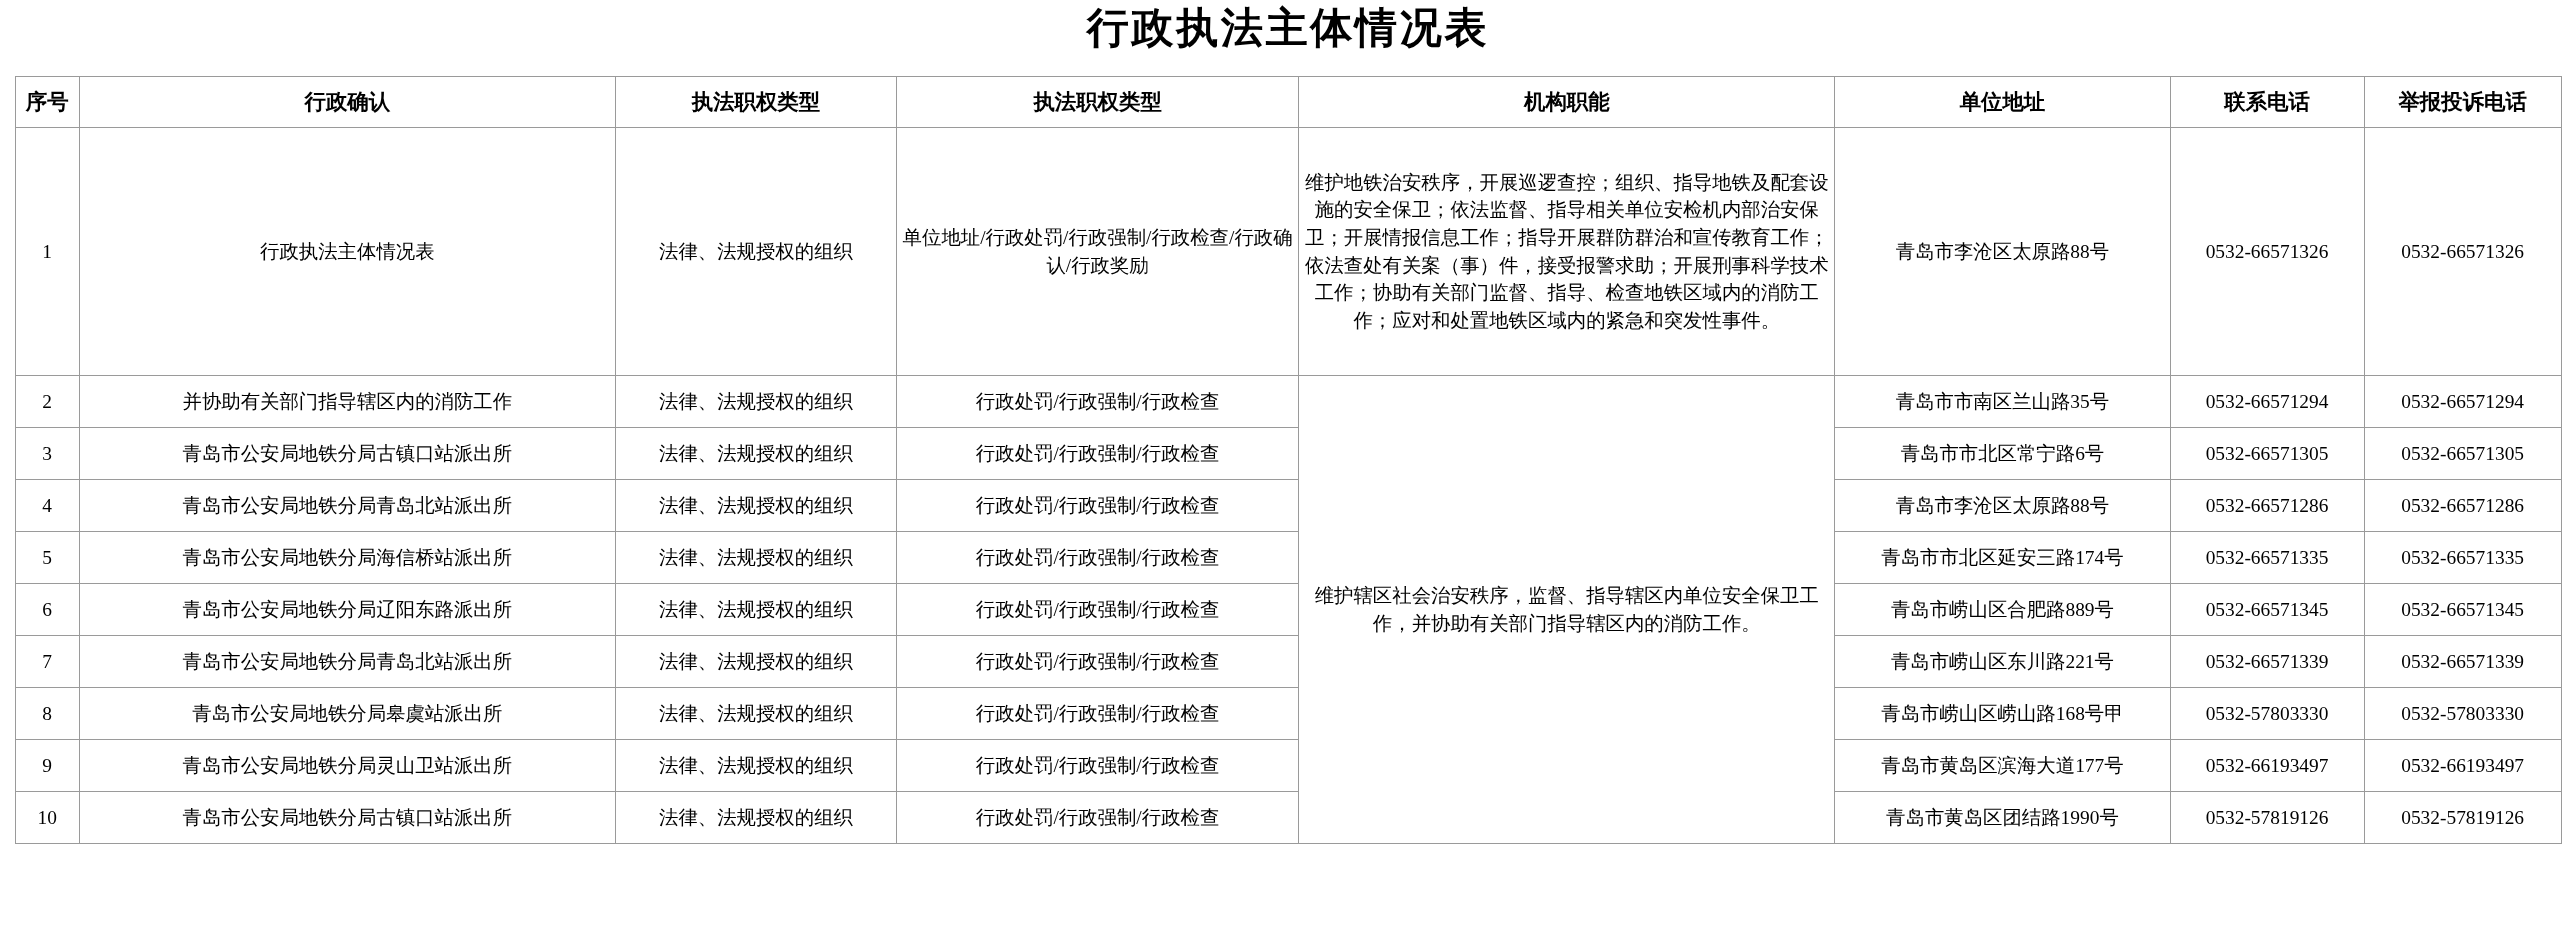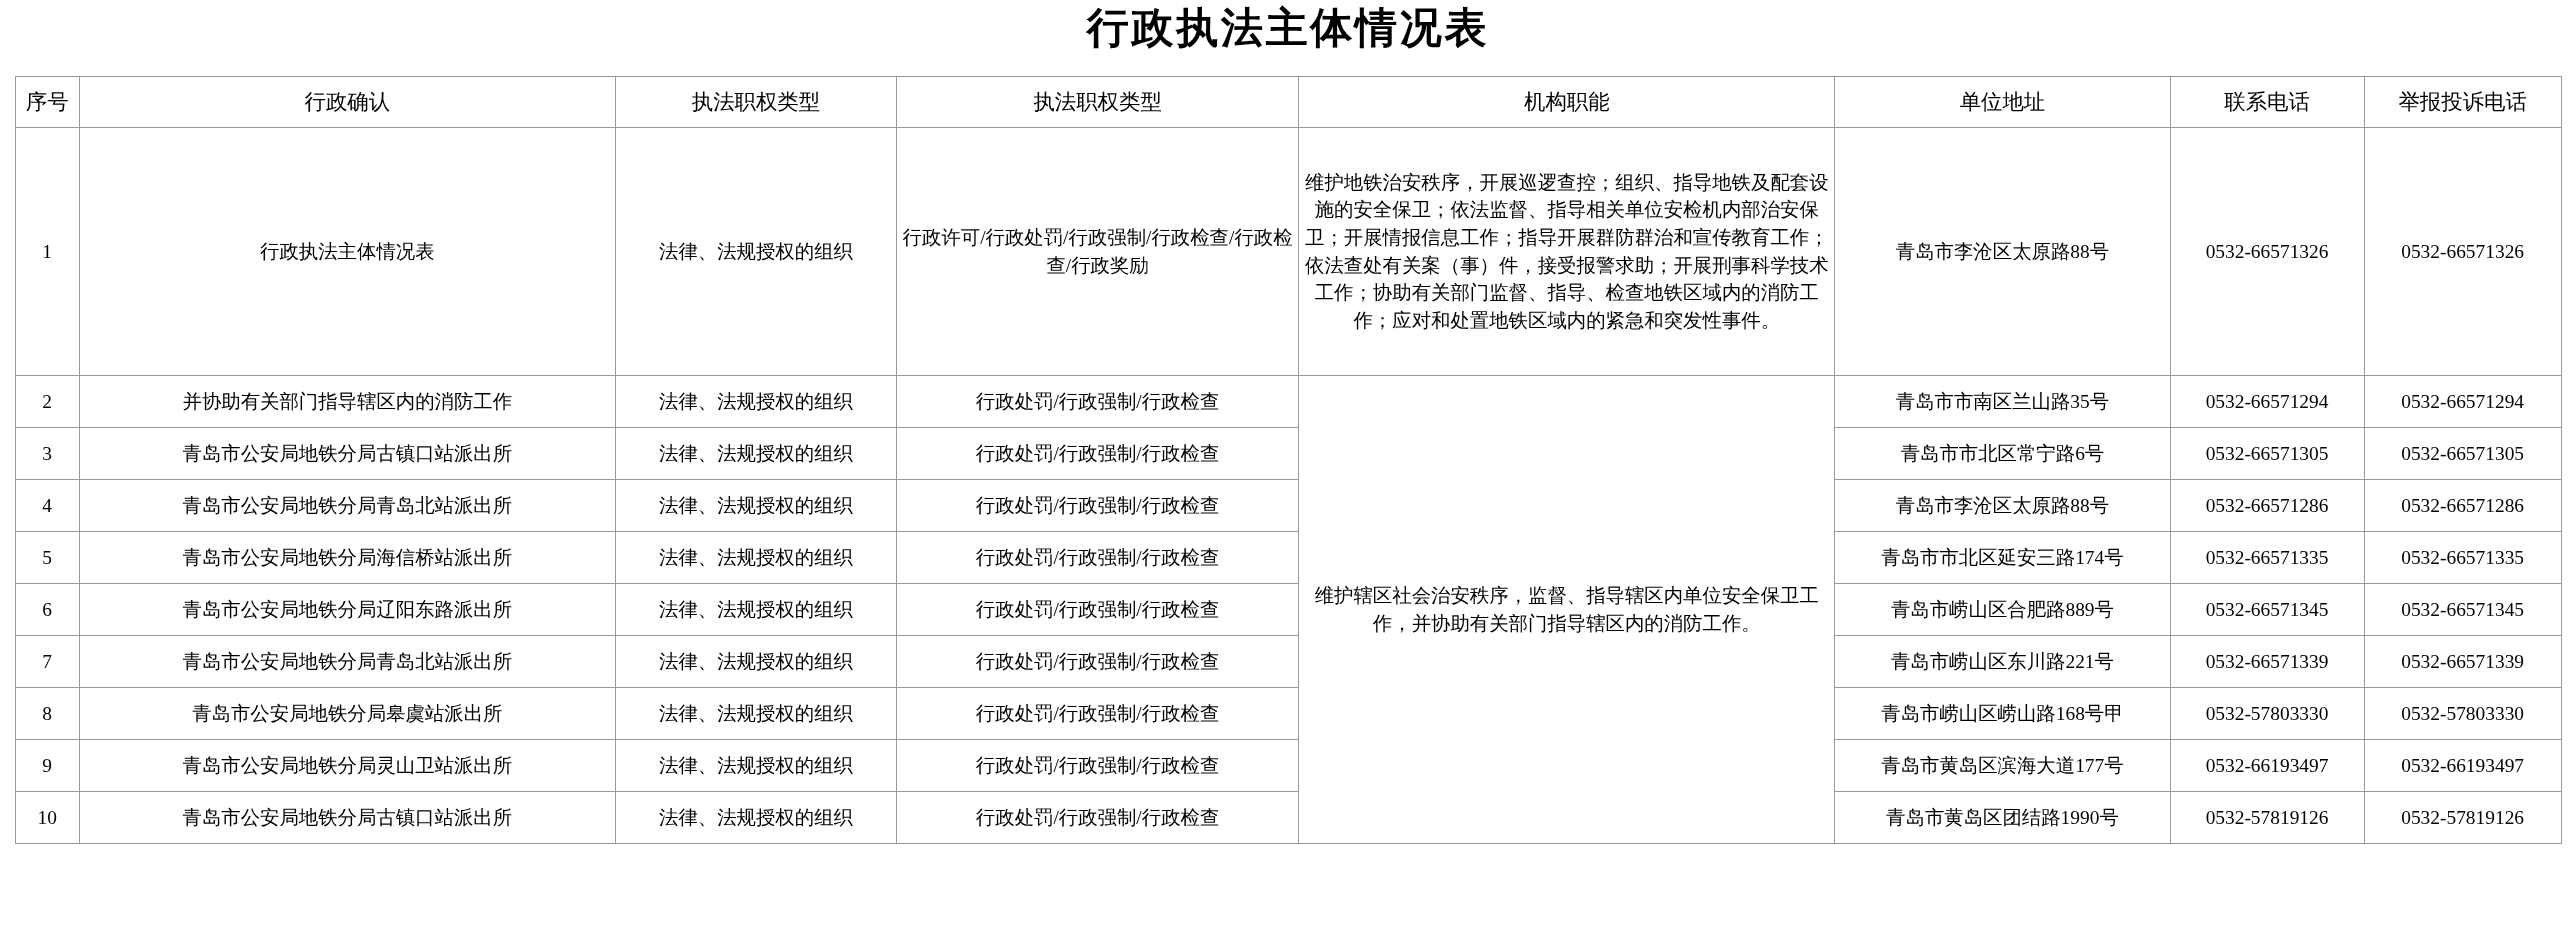--- a/index.html
+++ b/index.html
@@ -33,21 +33,21 @@
   table.main th, table.main td {
     border: 0.7px solid #9a9a9a;
     padding: 4px 5.4px;
     font-size: 19.4px;
     line-height: 1.42;
     vertical-align: middle;
     text-align: center;
     word-break: break-all;
   }
   table.main th {
-    font-weight: normal;
+    font-weight: bold;
     font-size: 21.4px;
     height: 42px;
     margin-top: 12px;
   }
   td.fn {
     text-align: left;
     vertical-align: middle;
     line-height: 1.5;
     padding: 6.7px 9.4px;
     font-size: 19px;
@@ -94,21 +94,21 @@
         <th>单位地址</th>
         <th>联系电话</th>
         <th>举报投诉电话</th>
       </tr>
     </thead>
     <tbody>
       <tr class="data-row row-first">
         <td>1</td>
         <td class="name">行政执法主体情况表</td>
         <td class="type">法律、法规授权的组织</td>
-        <td class="power">行政许可/行政处罚/行政强制/行政检查/行政检查/行政奖励</td>
+        <td class="power">单位地址/行政处罚/行政强制/行政检查/行政确认/行政奖励</td>
         <td class="fn">维护地铁治安秩序，开展巡逻查控；组织、指导地铁及配套设施的安全保卫；依法监督、指导相关单位安检机内部治安保卫；开展情报信息工作；指导开展群防群治和宣传教育工作；依法查处有关案（事）件，接受报警求助；开展刑事科学技术工作；协助有关部门监督、指导、检查地铁区域内的消防工作；应对和处置地铁区域内的紧急和突发性事件。</td>
         <td class="addr">青岛市李沧区太原路88号</td>
         <td>0532-66571326</td>
         <td>0532-66571326</td>
       </tr>
 
       <tr class="data-row">
         <td>2</td>
         <td class="name">并协助有关部门指导辖区内的消防工作</td>
         <td class="type">法律、法规授权的组织</td>

